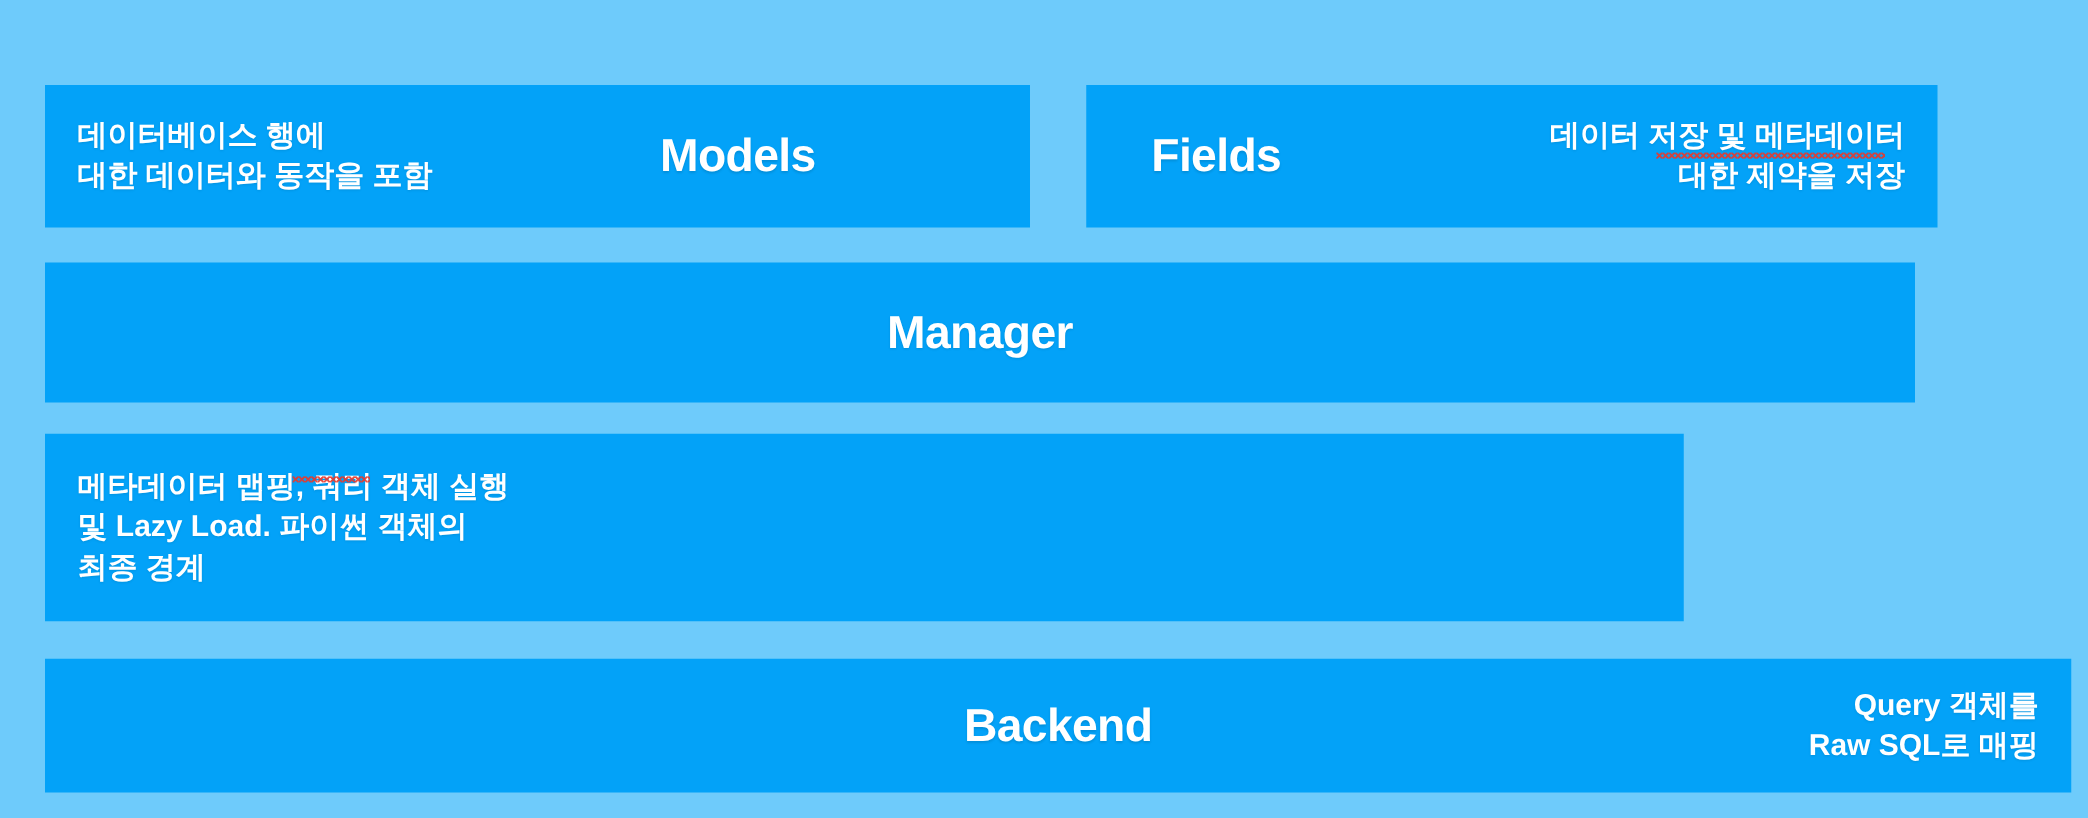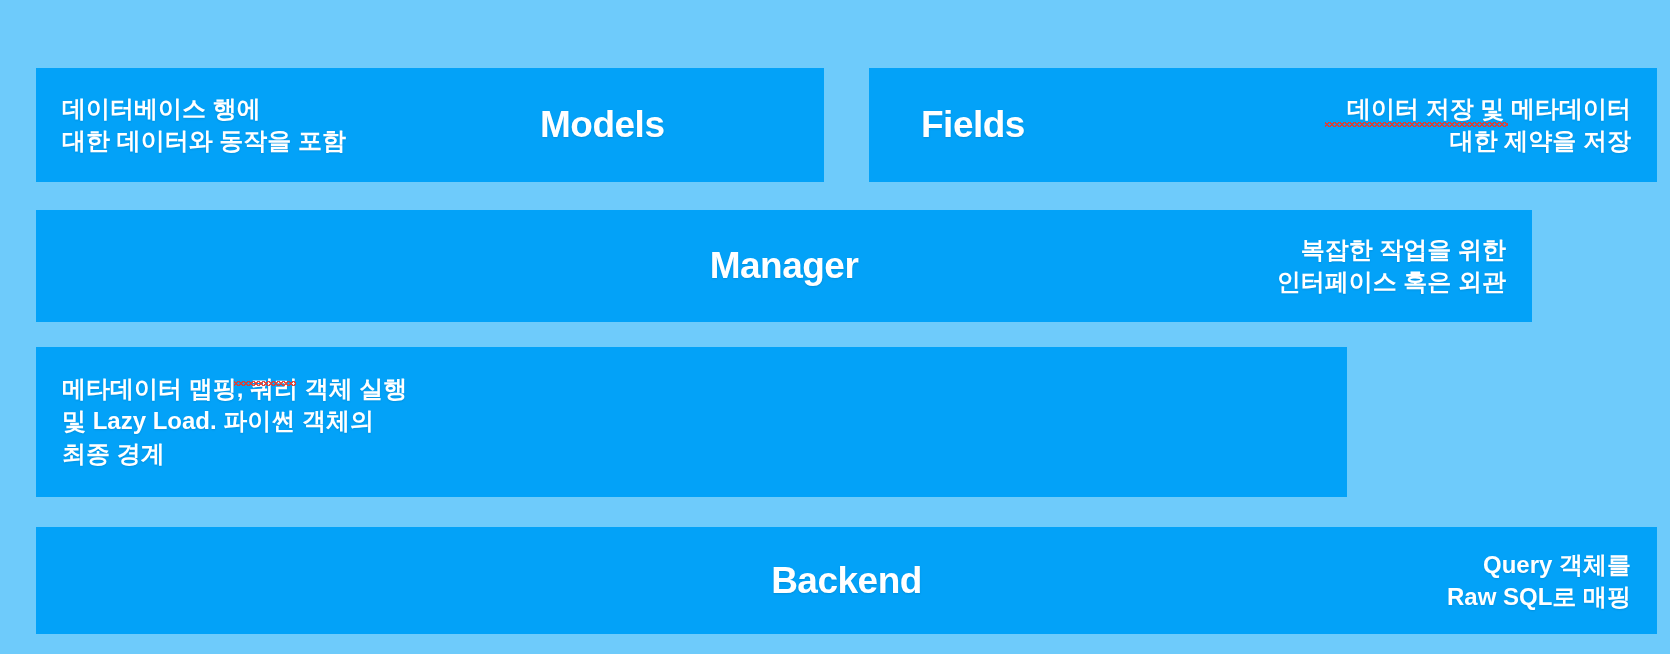--- a/index.html
+++ b/index.html
@@ -36,21 +36,21 @@
   
   .layer-models {
     left: 24px;
     top: 56px;
     width: 788px;
     height: 114px;
   }
   .layer-fields {
     left: 857px;
     top: 56px;
-    width: 788px;
+    width: 681px;
     height: 114px;
   }
 
   
   .layer-manager {
     left: 24px;
     top: 198px;
     width: 1496px;
     height: 112px;
   }
@@ -74,21 +74,21 @@
   
   .layer-title {
     position: absolute;
     font-size: 37px;
     font-weight: 700;
     letter-spacing: -0.5px;
     color: #ffffff;
     white-space: nowrap;
     text-shadow: 0 1px 2px rgba(0,0,0,0.12);
   }
-  .title-models   { left: 492px; top: 50%; transform: translateY(-50%); text-align: right; }
+  .title-models   { left: 480px; top: 50%; transform: translateY(-50%); text-align: right; }
   .title-fields   { left: 40px;  top: 50%; transform: translateY(-50%); }
   .title-manager  { left: 50%;   top: 50%; transform: translate(-50%, -50%); }
   .title-queryset { left: 50%;   top: 50%; transform: translate(-50%, -50%); }
   .title-backend  { left: 50%;   top: 50%; transform: translate(-50%, -50%); }
 
   
   .layer-desc {
     position: absolute;
     font-size: 24px;
     font-weight: 700;
@@ -137,22 +137,20 @@
   </div>
 
   <div class="layer layer-fields">
     <div class="layer-title title-fields">Fields</div>
     <div class="layer-desc desc-right">데이터 저장 및 메타데이터
 대한 제약을 저장</div>
   </div>
 
   <div class="layer layer-manager">
     <div class="layer-title title-manager">Manager</div>
-    <div class="layer-desc desc-right">복잡한 작업을 위한
-인터페이스 혹은 외관</div>
   </div>
 
   <div class="layer layer-queryset">
     <div class="layer-desc desc-left">메타데이터 맵핑, 쿼리 객체 실행
 및 Lazy Load. 파이썬 객체의
 최종 경계</div>
   </div>
 
   <div class="layer layer-backend">
     <div class="layer-title title-backend">Backend</div>

